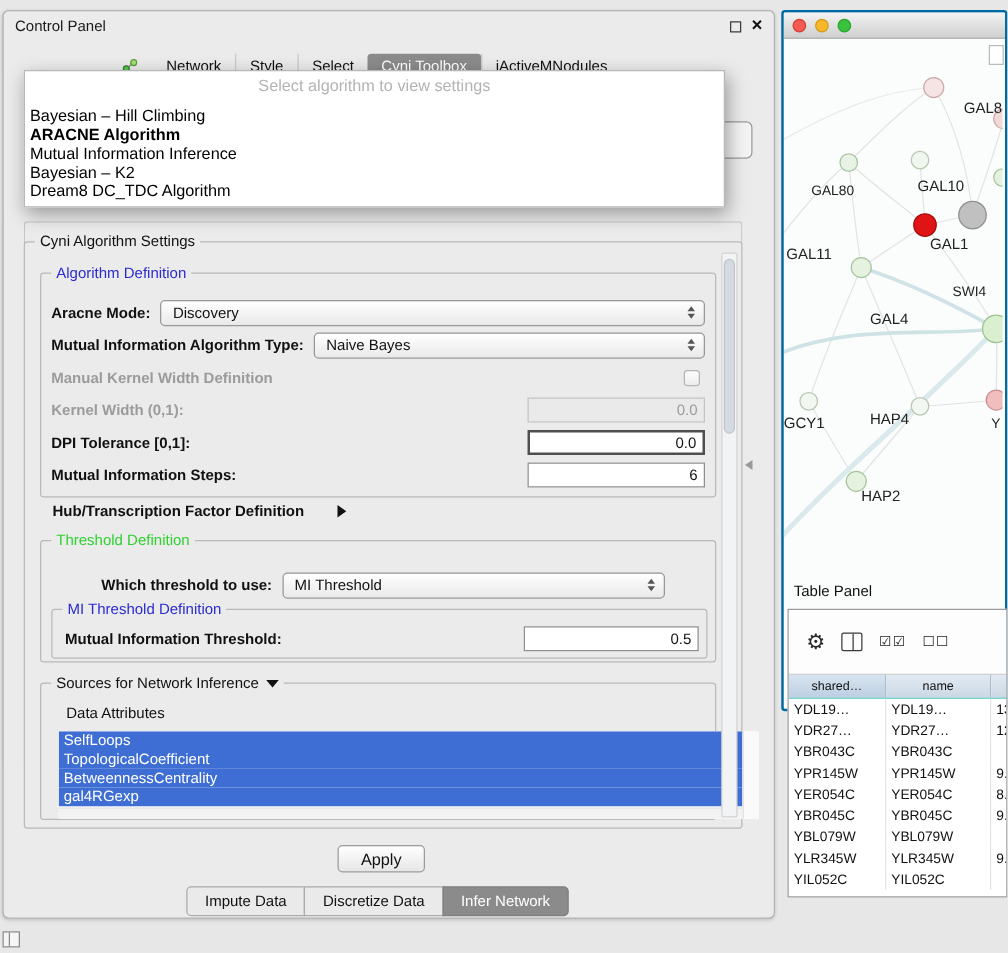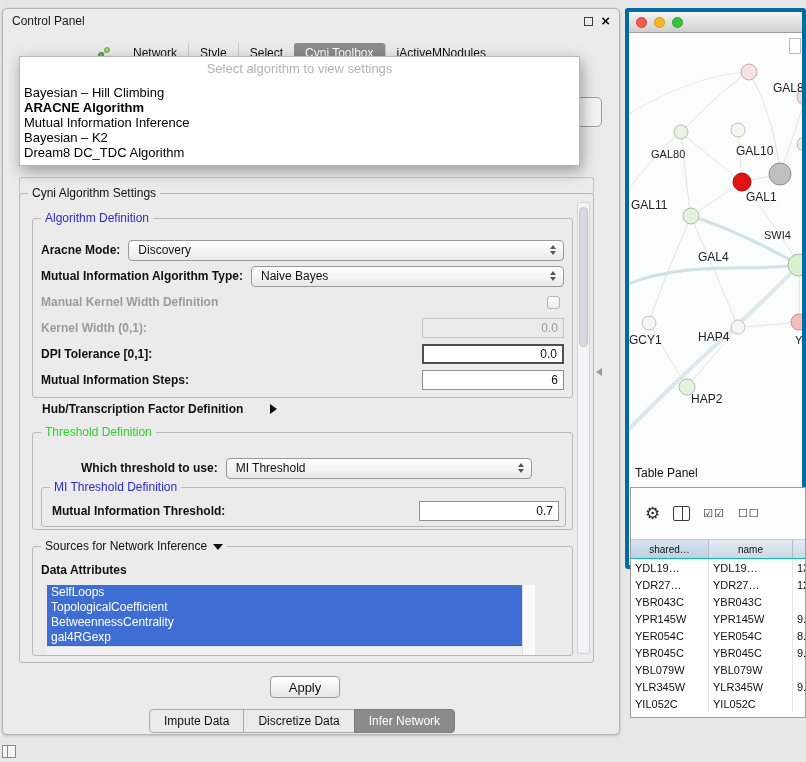--- a/index.html
+++ b/index.html
@@ -66,41 +66,41 @@
   .tri-down{display:inline-block;width:0;height:0;border-left:5px solid transparent;border-right:5px solid transparent;
             border-top:6px solid #111;margin-left:6px;vertical-align:middle}
 
   #thresh{left:12px;top:238px;width:541px;height:98px}
   #thresh > .frow{margin-top:22px;padding:0 40px 0 48px}
   #mithresh{position:absolute;left:8px;top:54px;width:525px;height:40px}
   #mithresh .frow{margin-top:12px;padding:0 6px 0 10px;height:22px}
   #mithresh .tfield{width:140px}
 
   #sources{left:12px;top:352px;width:541px;height:110px}
-  #da-label{position:absolute;left:8px;top:16px;font-weight:bold;font-size:12px}
-  #attr-list{position:absolute;left:14px;top:38px;width:488px;height:70px;background:#4d7c0f;overflow:hidden}
+  #da-label{position:absolute;left:20px;top:16px;font-weight:normal;font-size:12px}
+  #attr-list{position:absolute;left:14px;top:38px;width:560px;height:70px;background:#ffffff;overflow:hidden}
   .attr-item{height:15px;line-height:15px;background:#3e6ed3;color:#fff;font-size:12px;padding-left:4px;
              width:calc(100% - 13px);white-space:nowrap}
   #attr-vsb{position:absolute;right:0;top:0;width:13px;height:100%;background:#fafafa;border-left:1px solid #ddd}
   #attr-hsb{position:absolute;left:0;bottom:0;width:calc(100% - 13px);height:9px;background:#f2f2f2;border-top:1px solid #e2e2e2}
 
   #apply{left:267px;top:667px;width:70px;height:22px;border:1px solid #9c9c9c;border-radius:4px;
          background:linear-gradient(#ffffff,#e6e6e6);display:flex;align-items:center;justify-content:center;font-size:13px}
 
   #btabs{left:146px;top:700px;display:flex;font-size:12px}
   .btab{padding:4px 14px;border:1px solid #ababab;background:#eaeaea;margin-left:-1px;white-space:nowrap}
   .btab:first-child{border-radius:4px 0 0 4px;margin-left:0}
   .btab:last-child{border-radius:0 4px 4px 0}
   .btab.sel{background:#8b8b8b;color:#fff;border-color:#7d7d7d}
 
   #split-arrow{left:596px;top:368px;width:0;height:0;border-top:4px solid transparent;
                border-bottom:4px solid transparent;border-right:6px solid #9a9a9a}
 
   
-  #net{left:625px;top:8px;width:181px;height:561px;border:4px solid #0369a1;border-radius:3px;
+  #net{left:625px;top:8px;width:181px;height:561px;border:2px solid #0369a1;border-radius:3px;
        background:#fbfdfc;overflow:hidden}
   #net-title{height:21px;background:linear-gradient(#f3f3f3,#cfcfcf);border-bottom:1px solid #9e9e9e;
              display:flex;align-items:center;padding-left:7px;gap:7px}
   .light{width:11px;height:11px;border-radius:50%;display:inline-block}
   .light.r{background:#f55b51;border:1px solid #d33e35}
   .light.y{background:#f6b729;border:1px solid #d29a1b}
   .light.g{background:#3ac23f;border:1px solid #2aa32f}
   #net-canvas{position:absolute;left:0;top:22px}
   #net-canvas text{font-family:"Liberation Sans",sans-serif}
   #net-scrollbox{position:absolute;right:1px;top:26px;width:12px;height:16px;background:#fff;border:1px solid #bbb}
@@ -241,21 +241,21 @@
               <i class="up"></i>
               <i class="dn"></i>
             </span>
         </div>
       </div>
       <div class="abs groupbox" id="mithresh">
         <span class="gtitle blue">MI Threshold Definition</span>
         <div class="frow">
           <label>Mutual Information Threshold:</label>
           <div class="tfield">
-            <span>0.7</span>
+            <span>0.5</span>
           </div>
         </div>
       </div>
     </div>
 
     <div class="abs groupbox" id="sources">
       <span class="gtitle"><span>Sources for Network Inference</span><span class="tri-down"></span></span>
       <div id="da-label">Data Attributes</div>
       <div id="attr-list">
         <div class="attr-item">SelfLoops</div>

